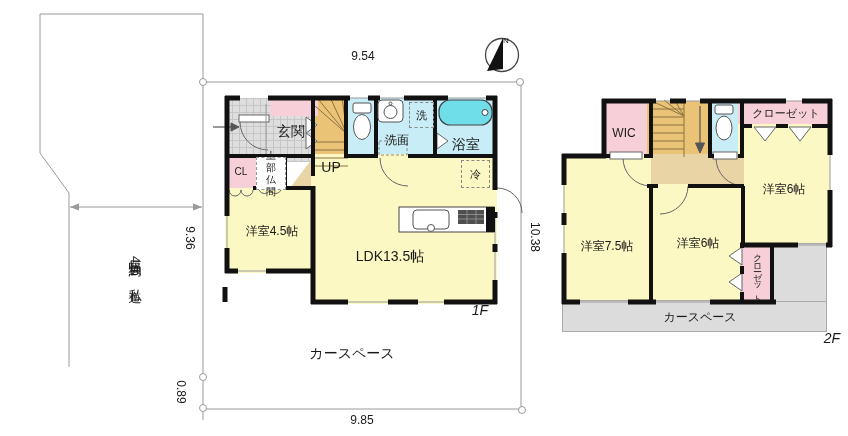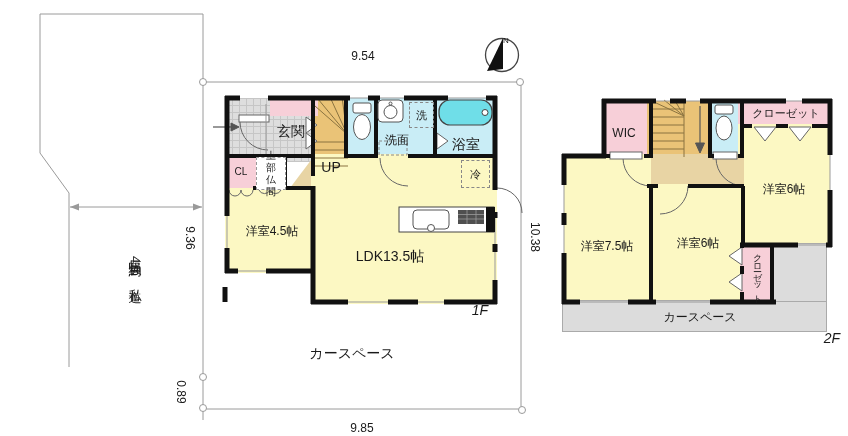--- a/index.html
+++ b/index.html
@@ -234,17 +234,17 @@
   <div class="vert small" style="left:757px;top:247px;">クローゼット</div>
   <div class="lbl" style="left:700px;top:317px;">カースペース</div>
   <div class="lbl fl" style="left:832px;top:338px;">2F</div>
 
   <div class="lbl big" style="left:352px;top:353px;">カースペース</div>
   <div class="vert" style="left:135px;top:250px;">幅員約4m私道</div>
 
   <div class="lbl" style="left:363px;top:56px;">9.54</div>
   <div class="lbl rot90" style="left:190px;top:238px;">9.36</div>
   <div class="lbl rot90" style="left:181px;top:392px;">0.89</div>
-  <div class="lbl" style="left:362px;top:420px;margin-top:8px;">9.85</div>
+  <div class="lbl" style="left:362px;top:420px;">9.85</div>
   <div class="lbl rot90" style="left:535px;top:237px;">10.38</div>
 
   <div class="lbl" style="left:506px;top:41px;font-size:8px;">N</div>
 </div>
 
 </body></html>

